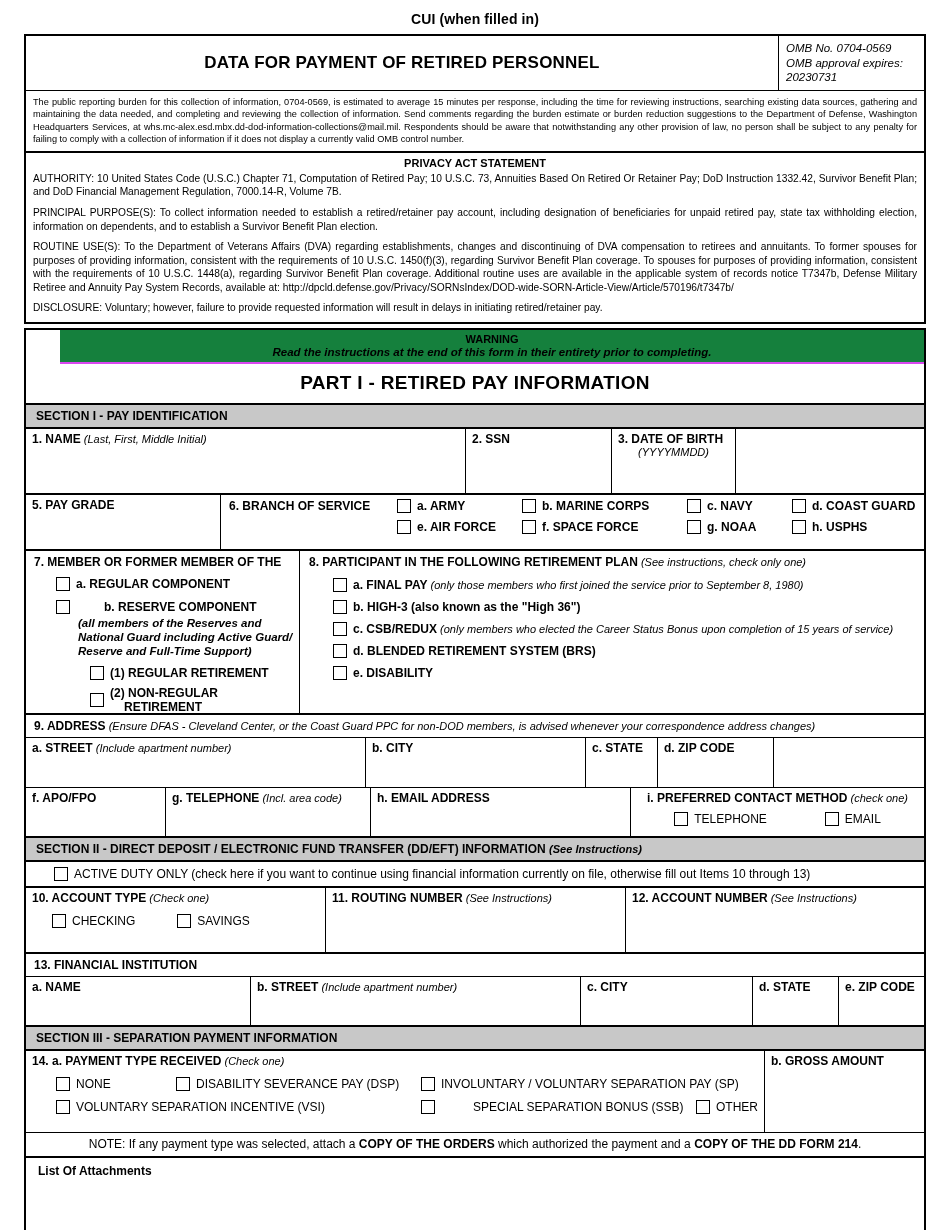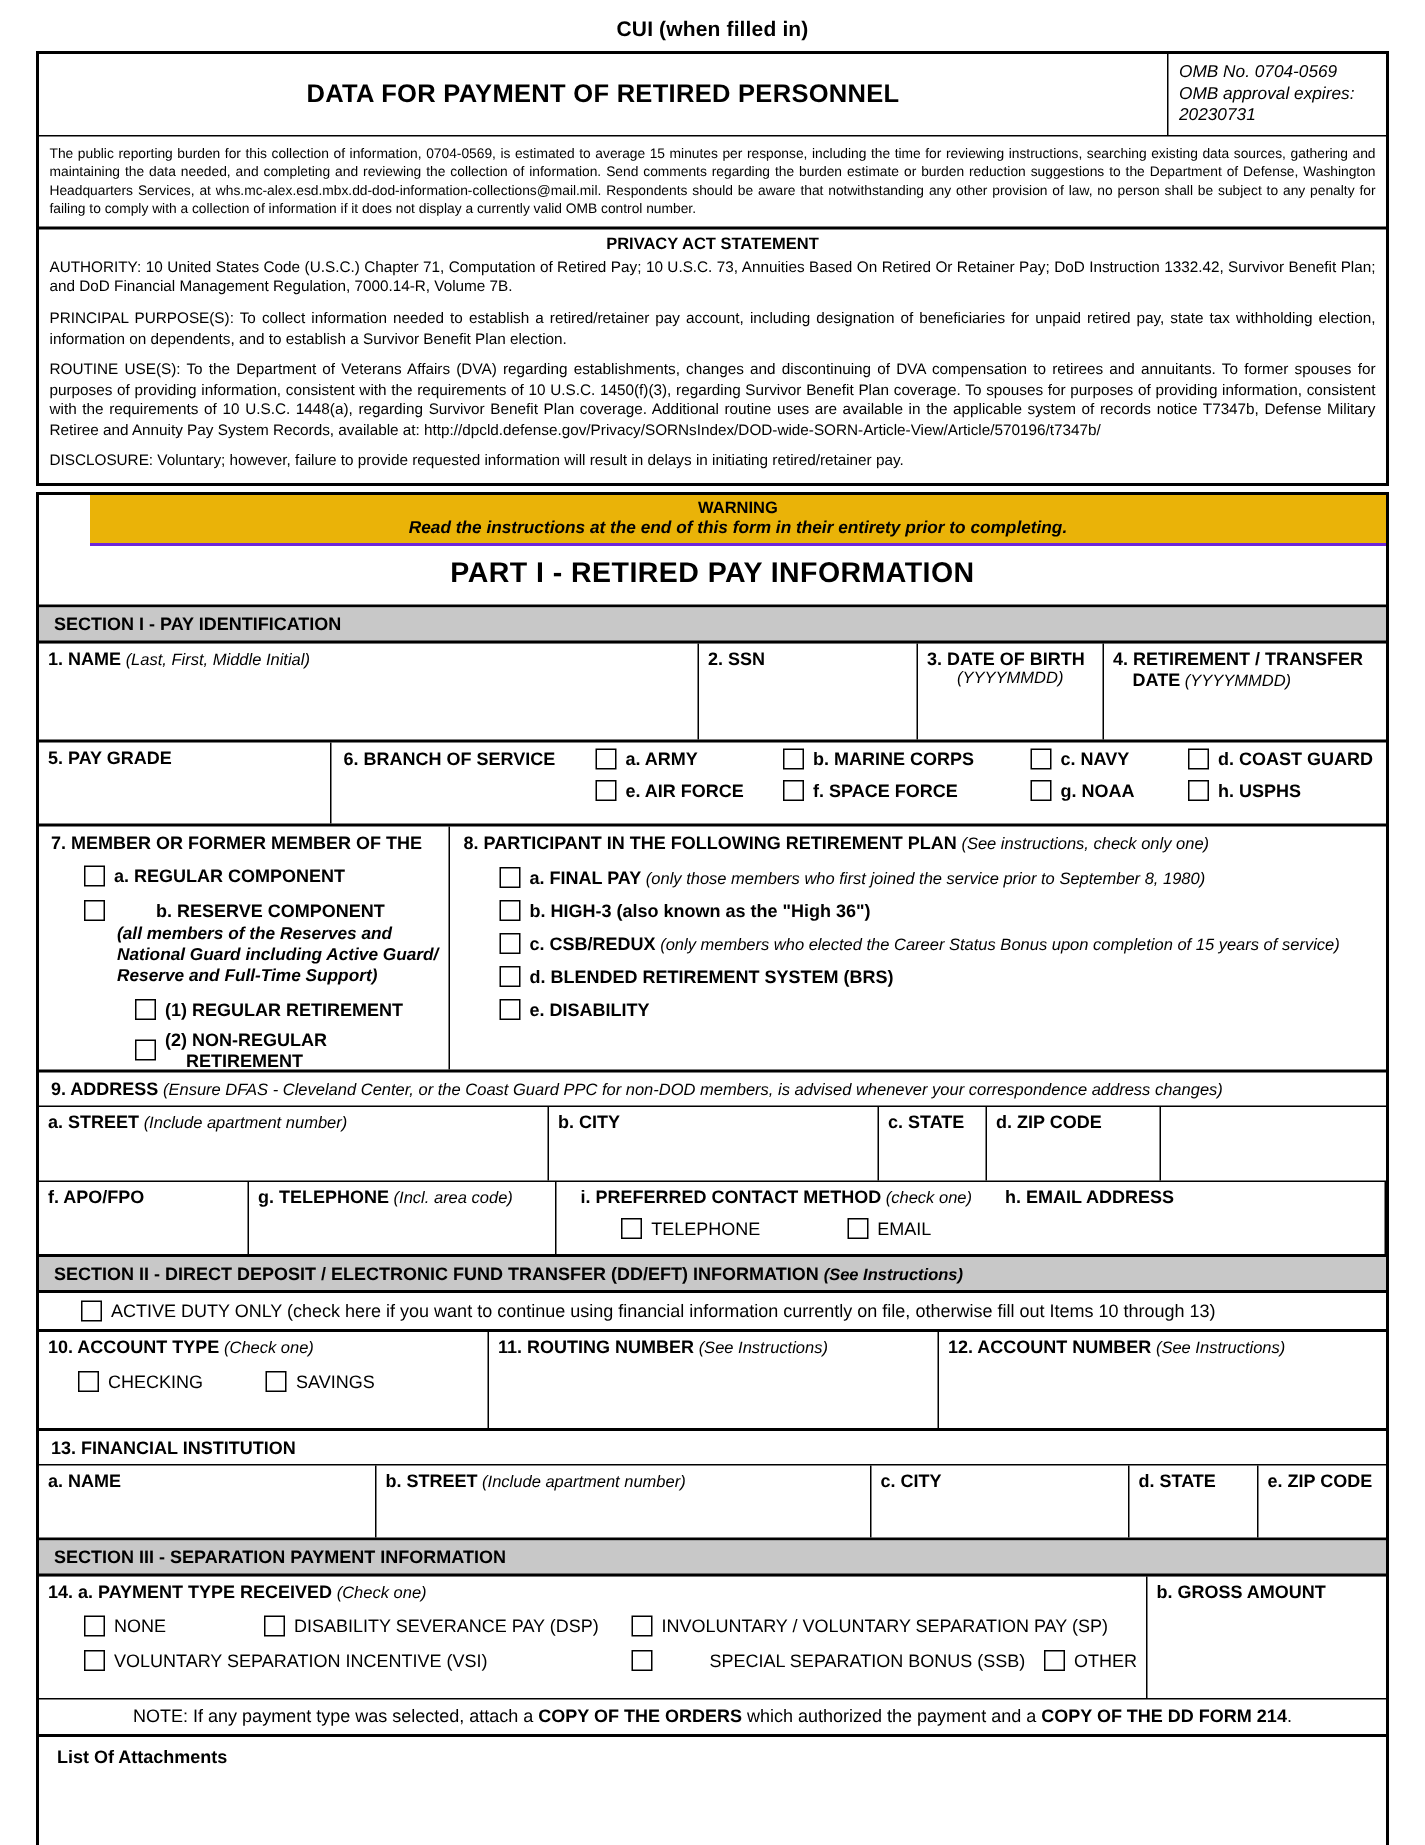--- a/index.html
+++ b/index.html
@@ -65,22 +65,22 @@
   }
   .pas-para {
     font-size: 10.2px;
     line-height: 1.33;
     padding: 0 7px 7px 7px;
     text-align: justify;
   }
   .pas-para b { font-weight: normal; }
 
   .warn-box {
-    background: #eab308;
-    border-bottom: 2px solid #6d28d9;
+    background: #15803d;
+    border-bottom: 2px solid #d946ef;
     text-align: center;
     padding: 3px 0 4px 0;
     margin-left: 34px;
   }
   .warn-t1 { font-weight: bold; font-size: 11px; }
   .warn-t2 { font-weight: bold; font-style: italic; font-size: 11.5px; margin-top: 1px; }
 
   .part-banner {
     text-align: center;
     font-weight: bold;
@@ -227,27 +227,20 @@
         <span class="lbl">1. NAME</span>
         <span class="it">(Last, First, Middle Initial)</span>
       </div>
       <div class="cell br c-ssn">
         <span class="lbl">2. SSN</span>
       </div>
       <div class="cell br c-dob">
         <span class="lbl">3. DATE OF BIRTH</span>
         <div class="it" style="text-align:center;">(YYYYMMDD)</div>
       </div>
-      <div class="cell c-ret">
-        <span class="lbl">4. RETIREMENT / TRANSFER</span>
-        <div style="margin-left:13px;">
-          <span class="lbl">DATE</span>
-          <span class="it">(YYYYMMDD)</span>
-        </div>
-      </div>
     </div>
 
     <div class="row bb2 r-grade">
       <div class="cell br c-grade">
         <span class="lbl">5. PAY GRADE</span>
       </div>
       <div class="c-branch">
         <div class="branch-line">
           <span class="lbl" style="width:168px;">6. BRANCH OF SERVICE</span>
           <span class="bsvc" style="width:125px;">
@@ -364,38 +357,38 @@
     </div>
 
     <div class="row bb2 r-addr2">
       <div class="cell br c-apofpo">
         <span class="lbl">f. APO/FPO</span>
       </div>
       <div class="cell br c-tel">
         <span class="lbl">g. TELEPHONE</span>
         <span class="it">(Incl. area code)</span>
       </div>
+      <div class="cell br c-email">
+        <span class="lbl">h. EMAIL ADDRESS</span>
+      </div>
       <div class="cell c-contact">
         <div style="text-align:center;">
           <span class="lbl">i. PREFERRED CONTACT METHOD</span>
           <span class="it">(check one)</span>
         </div>
         <div style="display:flex; justify-content:center; margin-top:7px;">
           <span class="cb-line" style="margin-right:58px;">
               <span class="cb"></span>
               <span class="cb-txt-n">TELEPHONE</span>
             </span>
           <span class="cb-line">
               <span class="cb"></span>
               <span class="cb-txt-n">EMAIL</span>
             </span>
         </div>
-      </div>
-      <div class="cell br c-email">
-        <span class="lbl">h. EMAIL ADDRESS</span>
       </div>
     </div>
 
     <div class="section-banner">
       <span>SECTION II - DIRECT DEPOSIT / ELECTRONIC FUND TRANSFER (DD/EFT) INFORMATION</span>
       <span class="sb-note">(See Instructions)</span>
     </div>
 
     <div class="active-duty bb2">
       <span class="cb-line">

